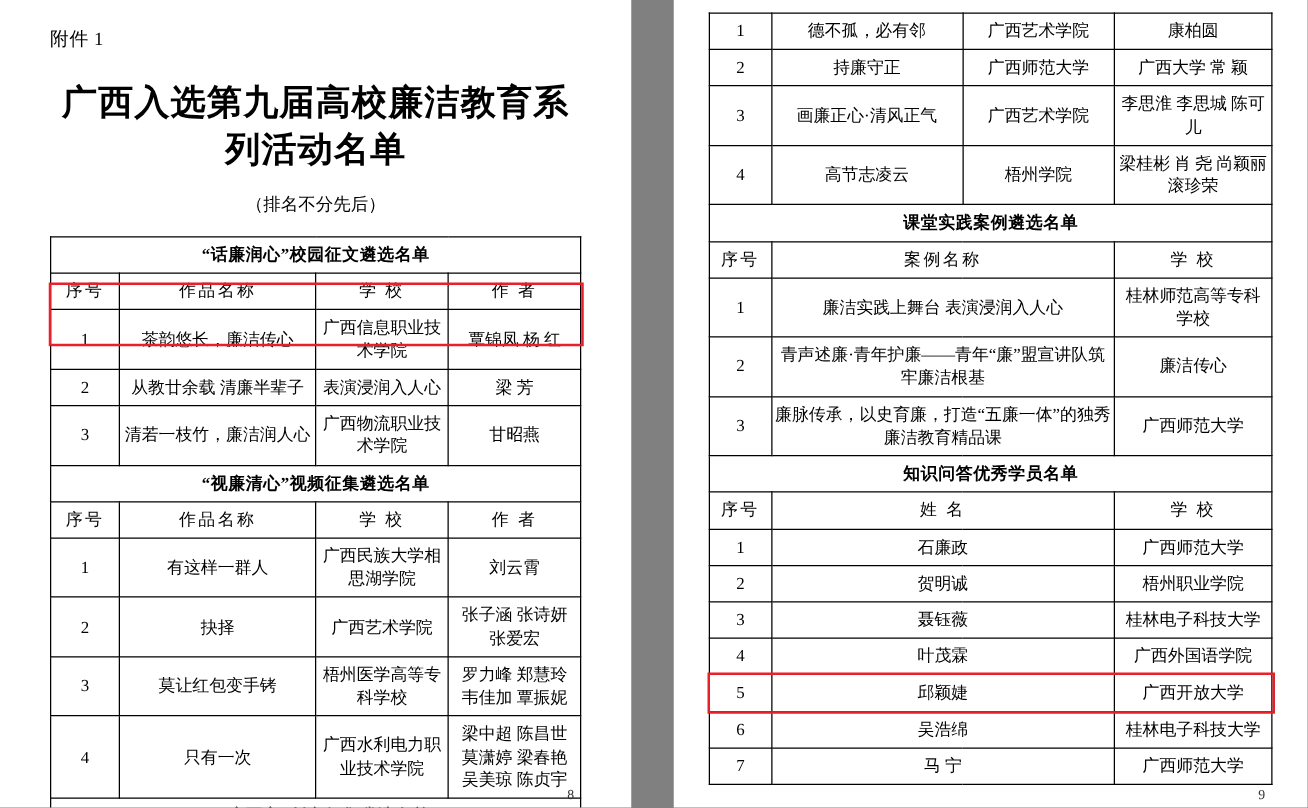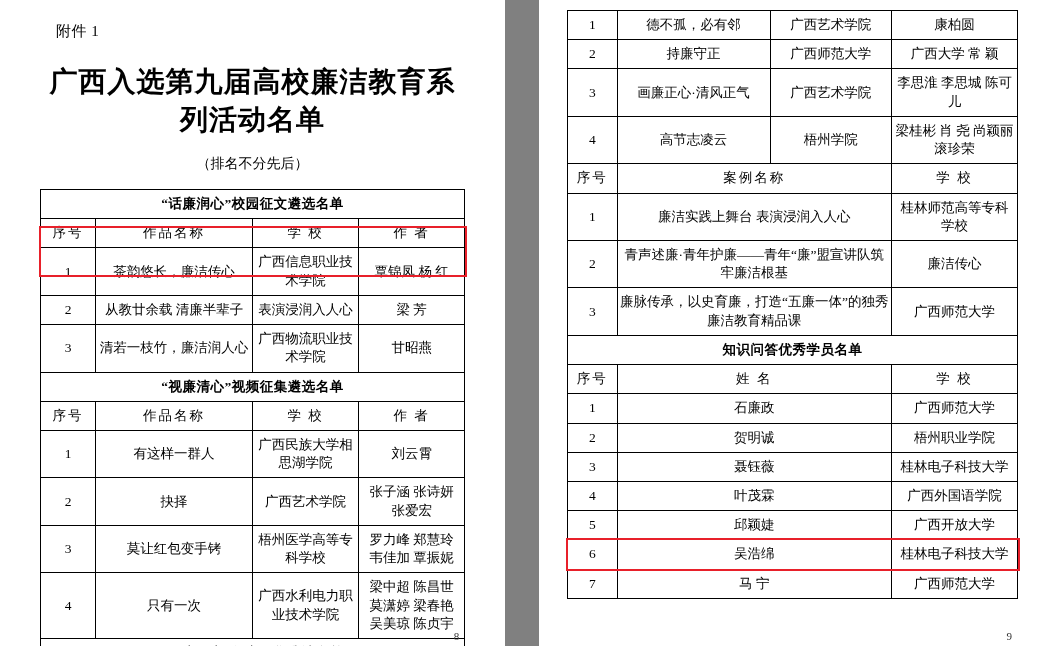--- a/index.html
+++ b/index.html
@@ -36,21 +36,21 @@
     padding: 10px 28px 0 28px;
   }
   .gutter {
     width: 14px;
     background: #808080;
     height: 646px;
   }
 
   .attach-label {
     font-size: 15px;
-    margin: 4px 0 22px 16px;
+    margin: 4px 0 22px 0;
     letter-spacing: 0.5px;
   }
   .doc-title {
     text-align: center;
     font-size: 28px;
     font-weight: bold;
     letter-spacing: 1px;
     margin: 0 0 12px 0;
     font-family: "Liberation Serif", "DejaVu Serif", serif;
   }
@@ -242,20 +242,23 @@
           <td class="tall">李思淮 李思城 陈可儿</td>
         </tr>
         <tr>
           <td class="tall">4</td>
           <td class="tall">高节志凌云</td>
           <td class="tall">梧州学院</td>
           <td class="tall">梁桂彬 肖 尧 尚颖丽 滚珍荣</td>
         </tr>
 
         <tr>
+          <td class="section" colspan="4">课堂实践案例遴选名单</td>
+        </tr>
+        <tr>
           <td class="hdr">序号</td>
           <td class="hdr" colspan="2">案例名称</td>
           <td class="hdr">学 校</td>
         </tr>
         <tr>
           <td>1</td>
           <td colspan="2">廉洁实践上舞台 表演浸润入人心</td>
           <td>桂林师范高等专科学校</td>
         </tr>
         <tr>

